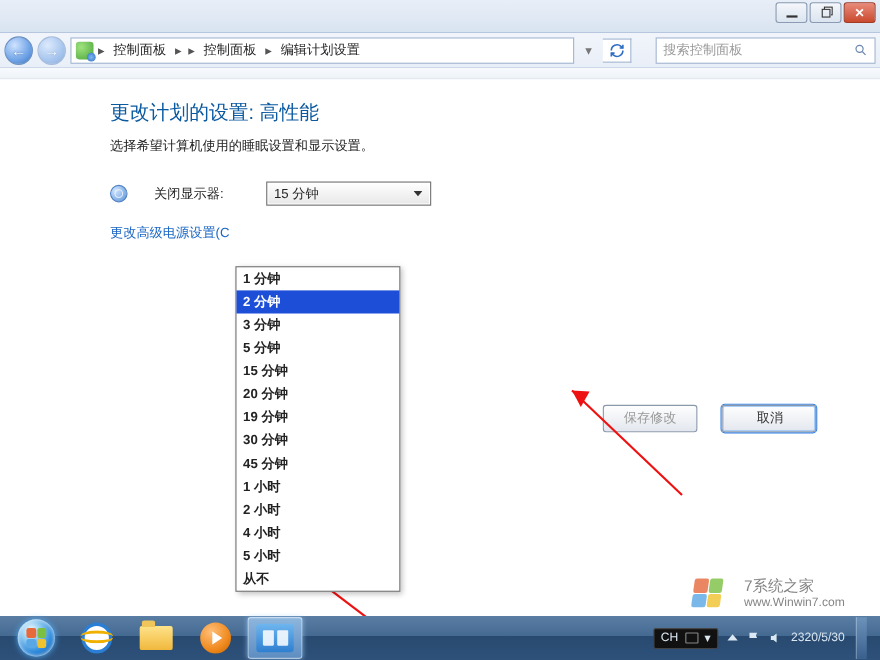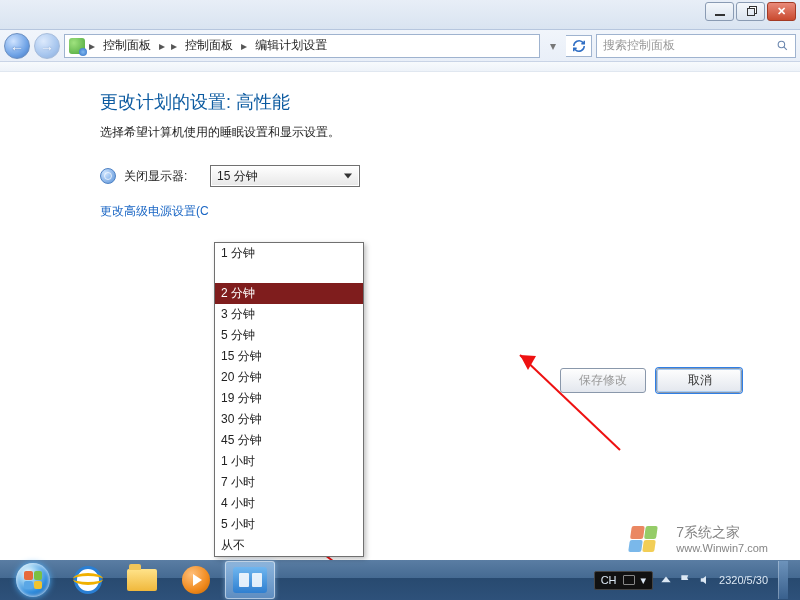--- a/index.html
+++ b/index.html
@@ -58,29 +58,29 @@
     display:flex; align-items:center; padding:0 4px; gap:2px;
   }
   .cpicon { width:16px; height:16px; background: radial-gradient(circle at 30% 30%, #9fe27e, #4aa53a); border-radius:3px; position:relative;}
   .cpicon::after{content:""; position:absolute; right:-2px; bottom:-2px; width:8px;height:8px; border-radius:50%; background: radial-gradient(circle,#7fb8f0,#2f6ec4);}
   .crumb { padding:2px 4px; color:#222; white-space:nowrap;}
   .crumbsep{ color:#555; padding:0 2px;}
   .refresh { width:26px; height:22px; border:1px solid #9fb3cf; border-left:none;
     display:flex;align-items:center;justify-content:center;color:#2f6ec4;background:#fff;}
   .refresh svg{width:14px;height:14px;}
   .search { width:200px; height:24px; border:1px solid #9fb3cf; background:#fff;
-    display:flex; align-items:center; padding:0 6px; gap:6px; color:#999;}
+    display:flex; align-items:center; padding:0 6px; gap:6px; color:#999;margin-left:18px;}
   .search svg{width:13px;height:13px;color:#6a86ae;}
   
   .toolstrip { height:10px; background:linear-gradient(#f7fafd,#eef3f9); border-bottom:1px solid #e0e7f0;}
   
   .content { position:relative; padding: 18px 40px 0 100px; }
   .heading { color:#0b5aa0; font-size:18px; font-weight:400; margin-bottom:10px;}
   .subheading{ color:#222; font-size:12px; margin-bottom:24px;}
-  .row { display:flex; align-items:center; gap:8px; margin-bottom:10px; }
+  .row { display:flex; align-items:center; gap:24px; margin-bottom:10px; }
   .rowicon { width:16px; height:16px; border-radius:50%; background: radial-gradient(circle at 30% 30%,#cfe5ff,#5a92d8); border:1px solid #4f82c4; position:relative;}
   .rowicon::after{content:"";position:absolute;inset:3px;border:1px solid rgba(255,255,255,.7);border-radius:50%;}
   .rowlabel { width:78px; color:#222;}
   .combo {
     width:150px; height:22px; border:1px solid #707070;
     background:linear-gradient(#fff,#e7e7e7);
     display:flex; align-items:center; padding:0 4px 0 6px; justify-content:space-between;
     font-size:12px; color:#222; position:relative;
     box-shadow: inset 0 0 0 1px #fff;
   }
@@ -91,24 +91,24 @@
   .dropdown {
     position:absolute;
     left: 214px;
     top: 170px;
     width:150px;
     border:1px solid #707070;
     background:#fff;
     box-shadow: 2px 2px 5px rgba(0,0,0,.25);
     z-index:10;
   }
-  .dropdown .opt { padding:2px 6px; font-size:12px; color:#222; }
-  .dropdown .opt.sel { background:#7f1d1d; color:#fff;margin-top:19px; }
-  
-  .actions { position:absolute; top:296px; right:58px; display:flex; gap:10px;text-align:center;}
+  .dropdown .opt { padding:2px 6px; font-size:12px; color:#222;font-weight:bold; }
+  .dropdown .opt.sel { background:#1d4ed8; color:#fff; }
+  
+  .actions { position:absolute; top:296px; right:58px; display:flex; gap:22px;text-align:center;}
   .btn {
     min-width:86px; height:25px;
     border:1px solid #8a98ab; border-radius:3px;
     background:linear-gradient(#fefefe,#e3e7ee);
     display:flex;align-items:center;justify-content:center;
     font-size:12px;color:#333; padding:0 10px;
   }
   .btn.disabled{ color:#9a9a9a; }
   .btn.focus{ box-shadow: 0 0 0 1px #2f7fe6, inset 0 0 0 1px #a8cdf6; padding-left: 12px;}
   
@@ -226,21 +226,21 @@
       <div class="opt">1 分钟</div>
       <div class="opt sel">2 分钟</div>
       <div class="opt">3 分钟</div>
       <div class="opt">5 分钟</div>
       <div class="opt">15 分钟</div>
       <div class="opt">20 分钟</div>
       <div class="opt">19 分钟</div>
       <div class="opt">30 分钟</div>
       <div class="opt">45 分钟</div>
       <div class="opt">1 小时</div>
-      <div class="opt">7 小时</div>
+      <div class="opt">2 小时</div>
       <div class="opt">4 小时</div>
       <div class="opt">5 小时</div>
       <div class="opt">从不</div>
     </div>
 
   <div class="actions">
     <div class="btn disabled">保存修改</div>
     <div class="btn focus">取消</div>
   </div>
 

